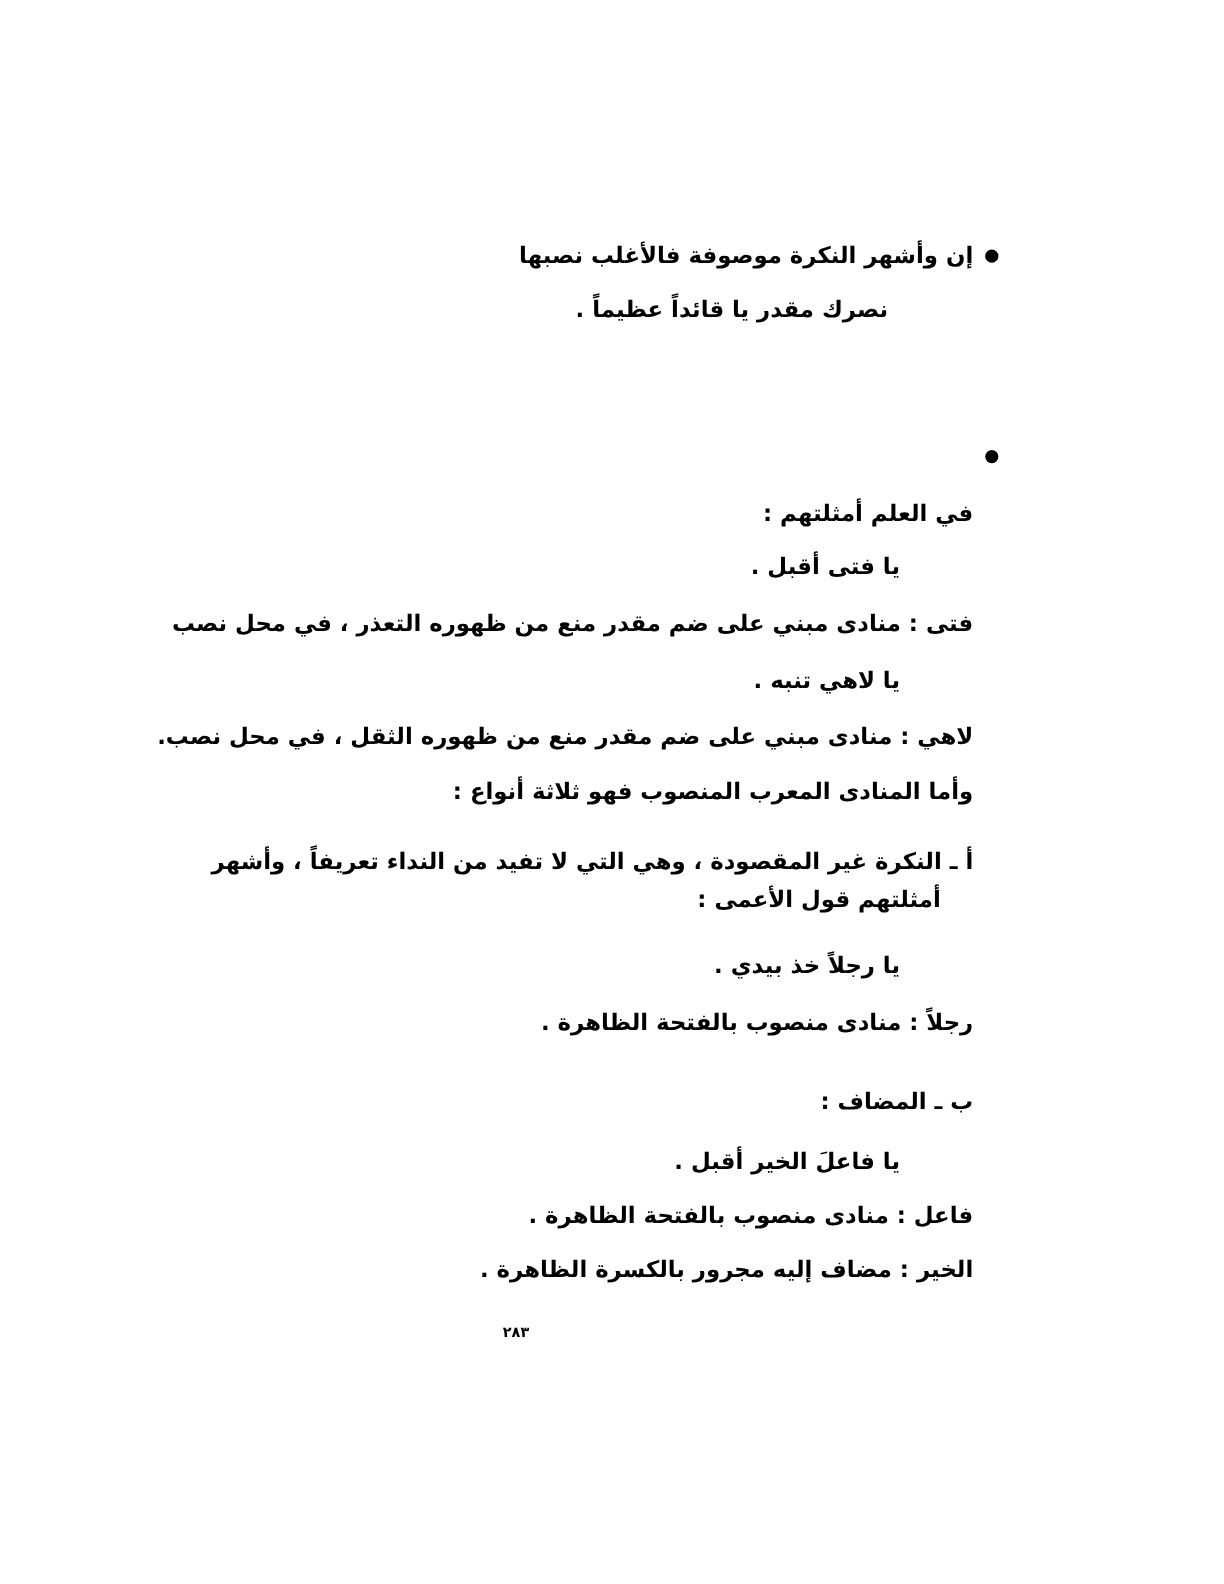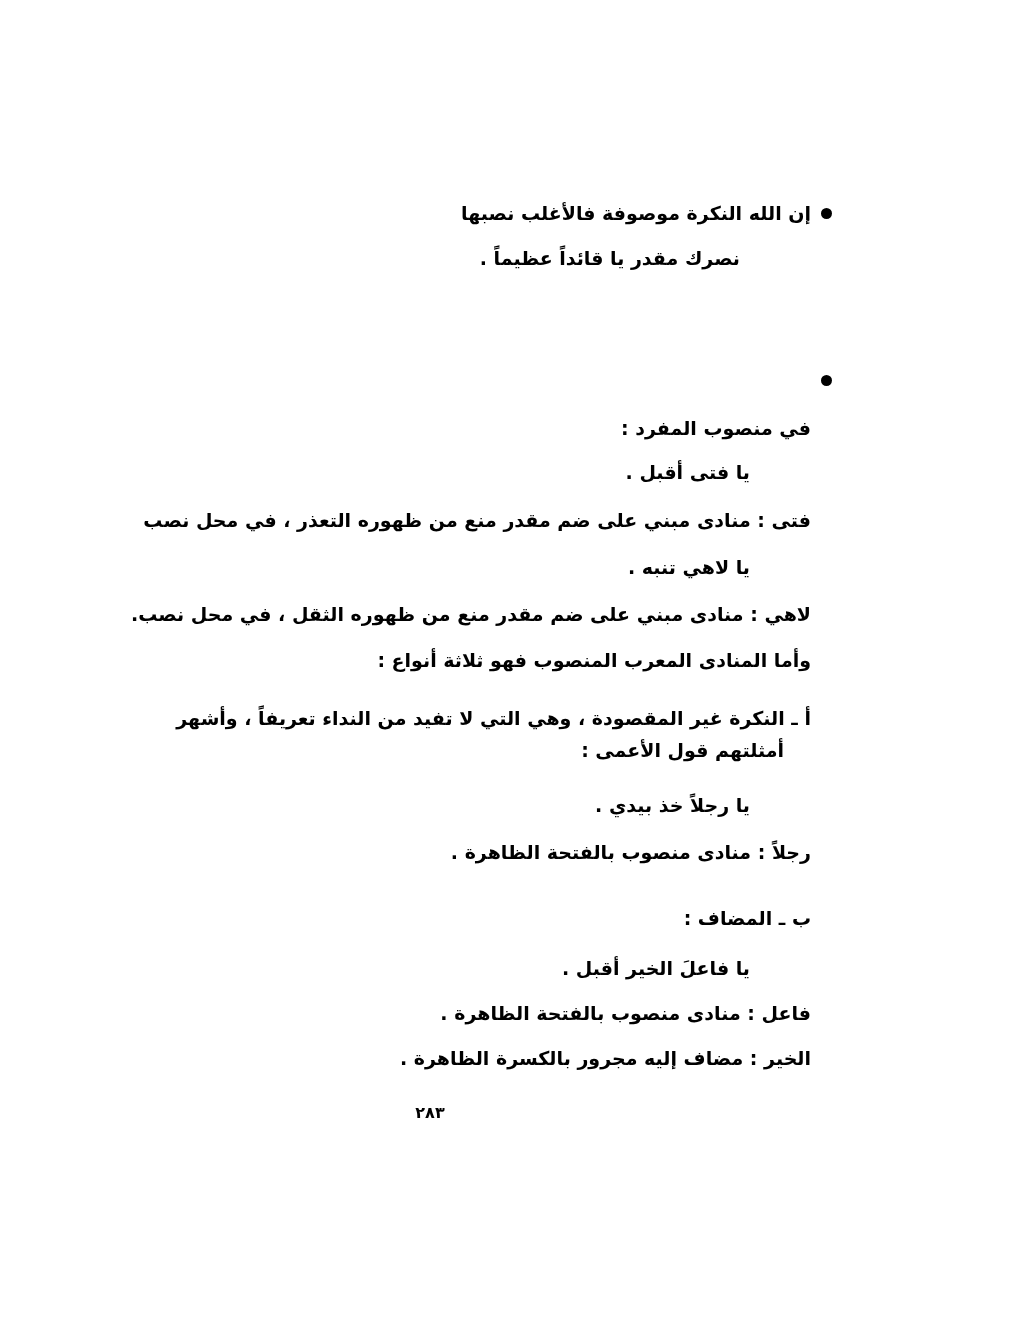--- a/index.html
+++ b/index.html
@@ -2,34 +2,34 @@
 <html><head>
 <meta charset="utf-8">
 <style>
   html, body { margin: 0; padding: 0; background: #ffffff; }
   body { width: 1020px; height: 1320px; position: relative; overflow: hidden;
          font-family: "DejaVu Sans", sans-serif; color: #000; }
   .page { position: absolute; left: 0; top: 0; width: 1020px; height: 1320px; }
   .line { position: absolute; direction: rtl; text-align: right; white-space: nowrap;
           font-size: 19px; line-height: 30px; font-weight: bold; }
   .bullet { position: absolute; width: 11px; height: 11px; border-radius: 50%; background: #000; }
-  .pagenum { position: absolute; left: 0; width: 860px; text-align: center; font-size: 16px;
+  .pagenum { position: absolute; left: 0; width: 860px; text-align: center; font-size: 12px;
              font-weight: bold; direction: rtl; }
 </style>
 </head>
 <body>
 
 <div class="page">
 
   <span class="bullet" style="left:821px; top:208px;"></span>
-  <div class="line" style="right:209px; top:198px;">إن الله النكرة موصوفة فالأغلب نصبها</div>
+  <div class="line" style="right:209px; top:198px;">إن وأشهر النكرة موصوفة فالأغلب نصبها</div>
   <div class="line" style="right:280px; top:243px;">نصرك مقدر يا قائداً عظيماً .</div>
 
   <span class="bullet" style="left:821px; top:375px;"></span>
-  <div class="line" style="right:209px; top:413px;">في منصوب المفرد :</div>
+  <div class="line" style="right:209px; top:413px;">في العلم أمثلتهم :</div>
   <div class="line" style="right:270px; top:457px;">يا فتى أقبل .</div>
   <div class="line" style="right:209px; top:505px;">فتى : منادى مبني على ضم مقدر منع من ظهوره التعذر ، في محل نصب</div>
   <div class="line" style="right:270px; top:552px;">يا لاهي تنبه .</div>
   <div class="line" style="right:209px; top:599px;">لاهي : منادى مبني على ضم مقدر منع من ظهوره الثقل ، في محل نصب.</div>
 
   <div class="line" style="right:209px; top:645px;margin-left:16px;">وأما المنادى المعرب المنصوب فهو ثلاثة أنواع :</div>
 
   <div class="line" style="right:236px; top:735px;">أمثلتهم قول الأعمى :</div>
   <div class="line" style="right:209px; top:703px;">أ ـ النكرة غير المقصودة ، وهي التي لا تفيد من النداء تعريفاً ، وأشهر</div>
   <div class="line" style="right:270px; top:790px;">يا رجلاً خذ بيدي .</div>

